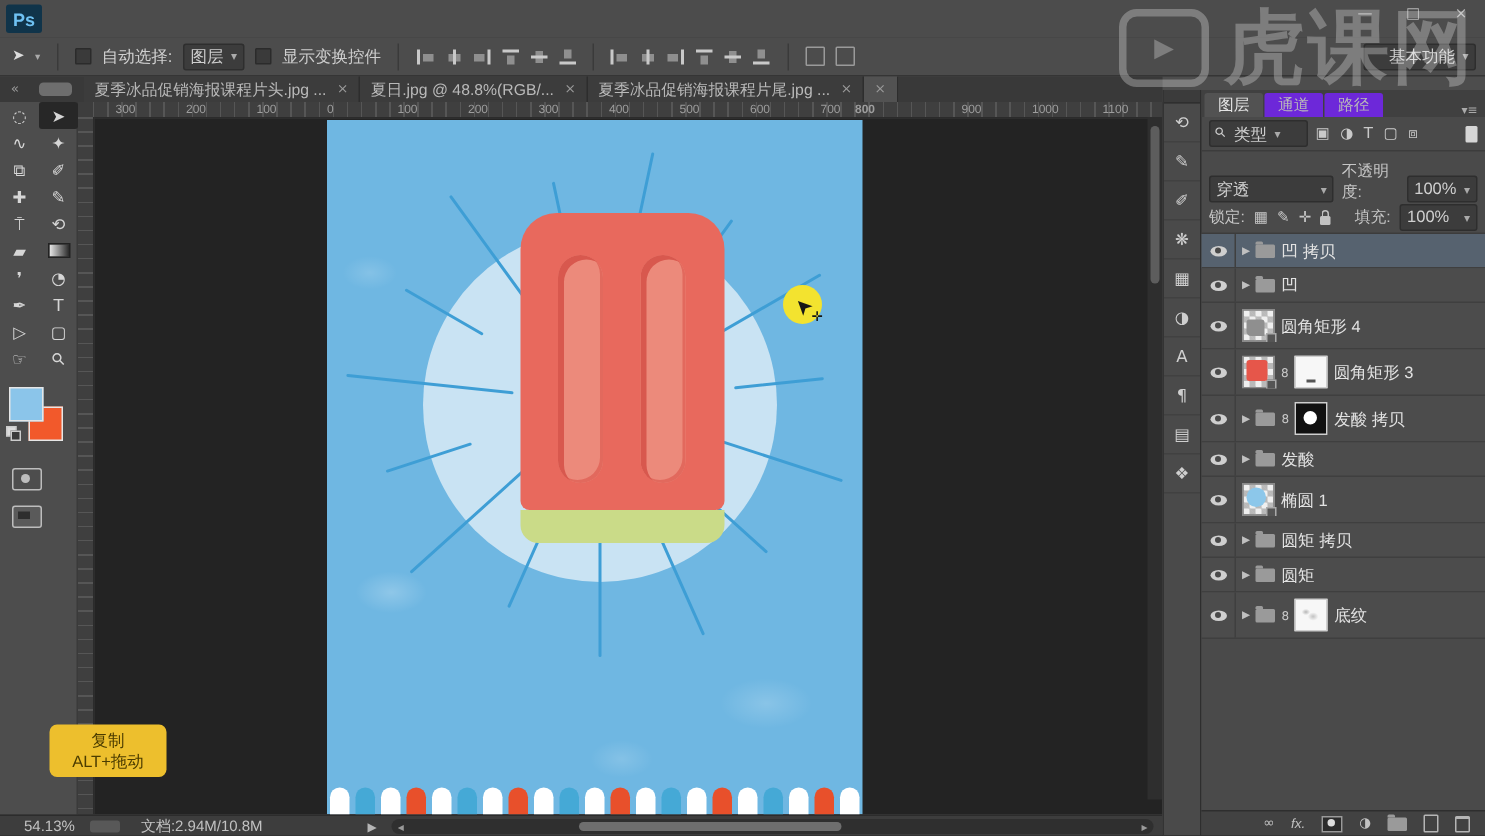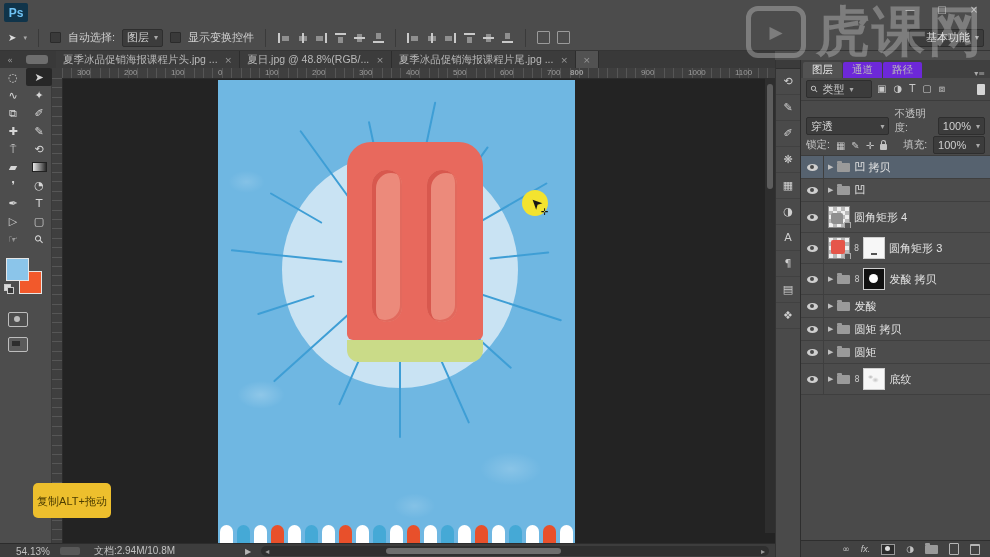--- a/index.html
+++ b/index.html
@@ -173,21 +173,21 @@
   .fxtxt{font-style:italic;font-size:9px;}
 
   
   #watermark{right:0;top:0;width:400px;height:64px;display:flex;align-items:center;justify-content:flex-end;
              gap:10px;pointer-events:none;z-index:40;padding-right:6px;box-sizing:border-box;}
   #wmlogo{width:50px;height:42px;border:5px solid rgba(255,255,255,.28);border-radius:12px;display:flex;
           align-items:center;justify-content:center;color:rgba(255,255,255,.28);font-size:17px;}
   #wmtext{font-size:54px;font-weight:bold;color:rgba(255,255,255,.28);letter-spacing:2px;
           font-family:"DejaVu Sans","Liberation Sans",sans-serif;}
   #tooltip{left:33px;top:483px;width:78px;height:35px;background:#edbf2d;border-radius:5px;z-index:50;
-           display:flex;align-items:center;justify-content:center;line-height:14px;
+           display:flex;flex-direction:column;align-items:center;justify-content:center;line-height:14px;
            color:#4c3d00;font-size:11px;}
 </style>
 </head>
 <body>
 
 <div id="root" data-name="photoshop-window">
 
   <div id="menubar" class="abs" data-name="menu-bar">
     <div id="pslogo" data-name="photoshop-logo">Ps</div>
     <div id="winctl" data-name="window-controls">
@@ -604,20 +604,31 @@
         <div class="lrow h22" data-name="layer-row">
           <div class="eyec" data-name="eye-cell">
             <i class="ico-eye" data-name="layer-visibility-icon"></i>
           </div>
           <div class="lbody">
             <span class="exp glyph" data-name="expand-triangle-icon">▶</span>
             <i class="ico-folder" data-name="folder-icon"></i>
             <span class="lname" data-name="layer-name">发酸</span>
           </div>
         </div>
+        <div class="lrow h30" data-name="layer-row">
+          <div class="eyec" data-name="eye-cell">
+            <i class="ico-eye" data-name="layer-visibility-icon"></i>
+          </div>
+          <div class="lbody">
+            <span class="th bluecirc" data-name="layer-thumbnail">
+              <i class="badge" data-name="vector-badge-icon"></i>
+            </span>
+            <span class="lname" data-name="layer-name">椭圆 1</span>
+          </div>
+        </div>
         <div class="lrow h22" data-name="layer-row">
           <div class="eyec" data-name="eye-cell">
             <i class="ico-eye" data-name="layer-visibility-icon"></i>
           </div>
           <div class="lbody">
             <span class="exp glyph" data-name="expand-triangle-icon">▶</span>
             <i class="ico-folder" data-name="folder-icon"></i>
             <span class="lname" data-name="layer-name">圆矩 拷贝</span>
           </div>
         </div>

